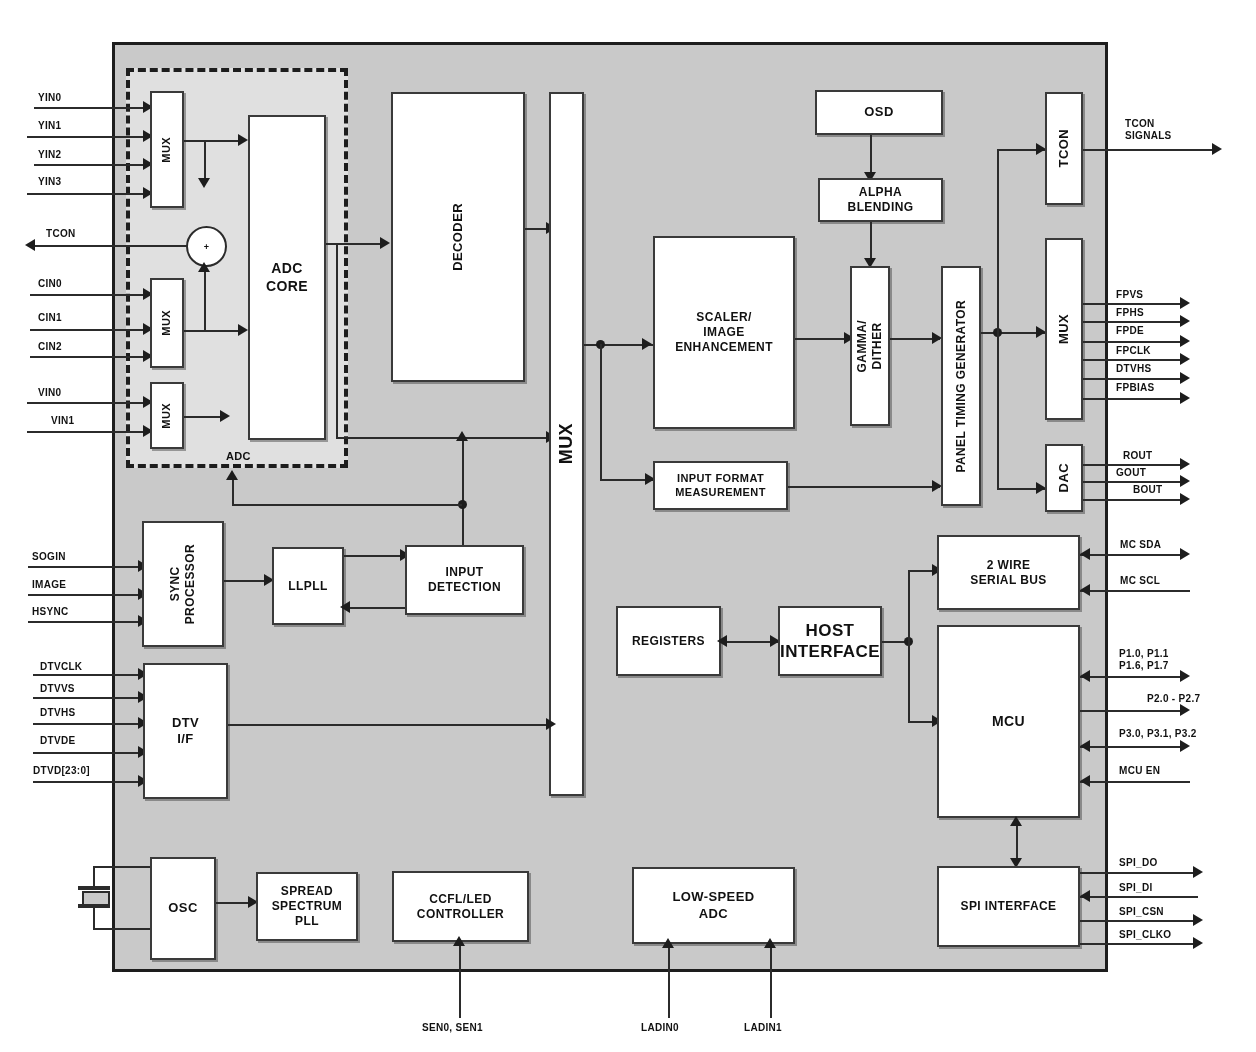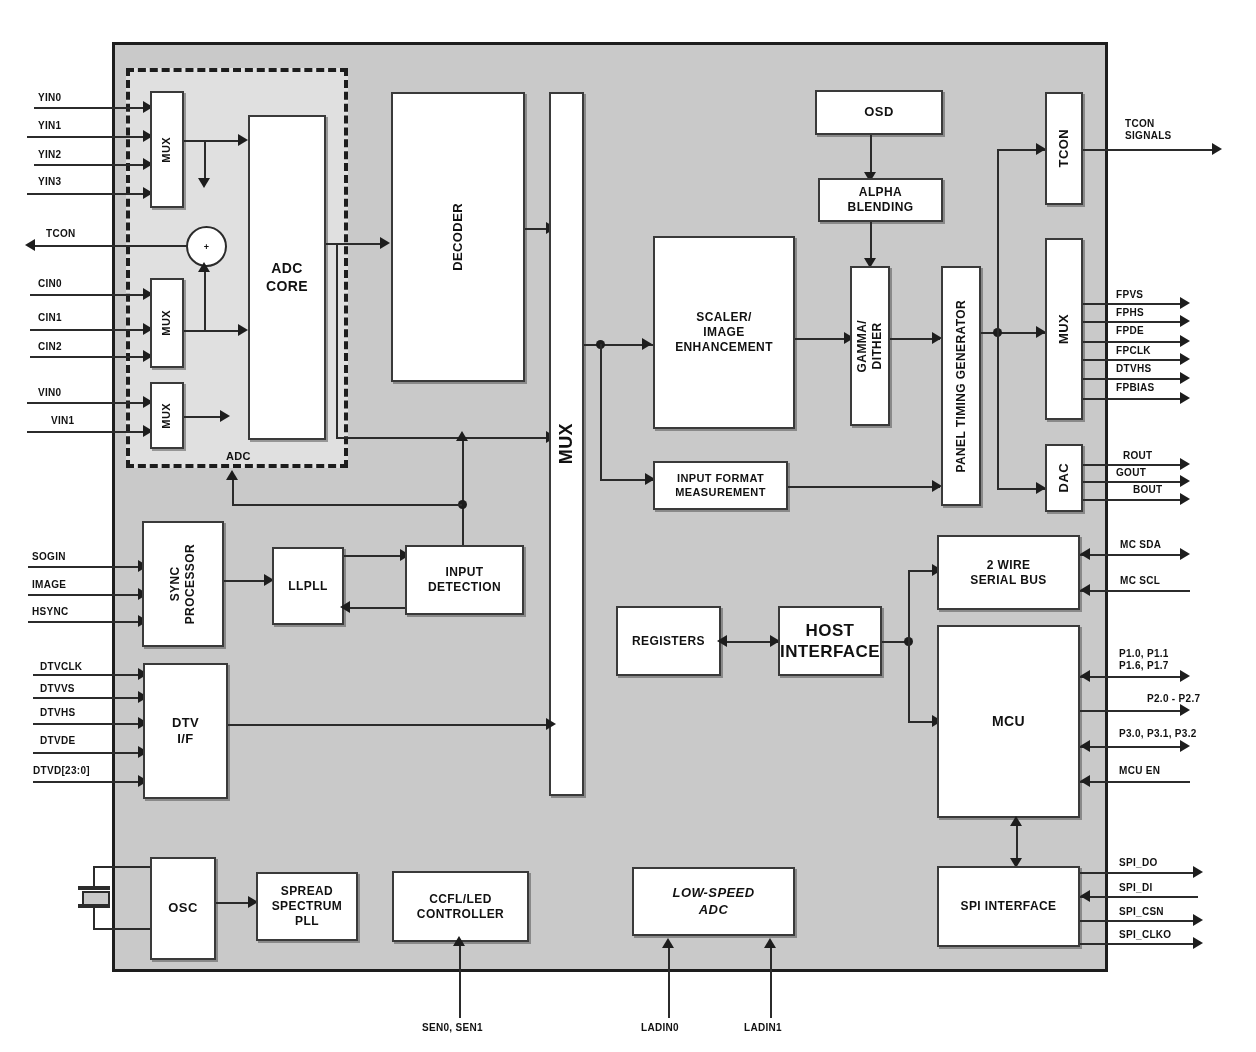--- a/index.html
+++ b/index.html
@@ -464,21 +464,21 @@
   </div>
 
   <div class="blk" style="left:392px;top:871px;width:137px;height:71px;font-size:12px;">
     <span>CCFL/LED
 CONTROLLER</span>
   </div>
   <div class="v" style="left:459px;top:942px;height:76px;"></div>
   <div class="ar ar-u" style="left:453px;top:936px;"></div>
   <div class="pin" style="left:422px;top:1022px;">SEN0, SEN1</div>
 
-  <div class="blk" style="left:632px;top:867px;width:163px;height:69px;font-size:13px;font-style:italic;">
+  <div class="blk" style="left:632px;top:867px;width:163px;height:77px;font-size:13px;">
     <span>LOW-SPEED
 ADC</span>
   </div>
   <div class="v" style="left:668px;top:944px;height:74px;"></div>
   <div class="ar ar-u" style="left:662px;top:938px;"></div>
   <div class="pin" style="left:641px;top:1022px;">LADIN0</div>
   <div class="v" style="left:770px;top:944px;height:74px;"></div>
   <div class="ar ar-u" style="left:764px;top:938px;"></div>
   <div class="pin" style="left:744px;top:1022px;">LADIN1</div>
 

